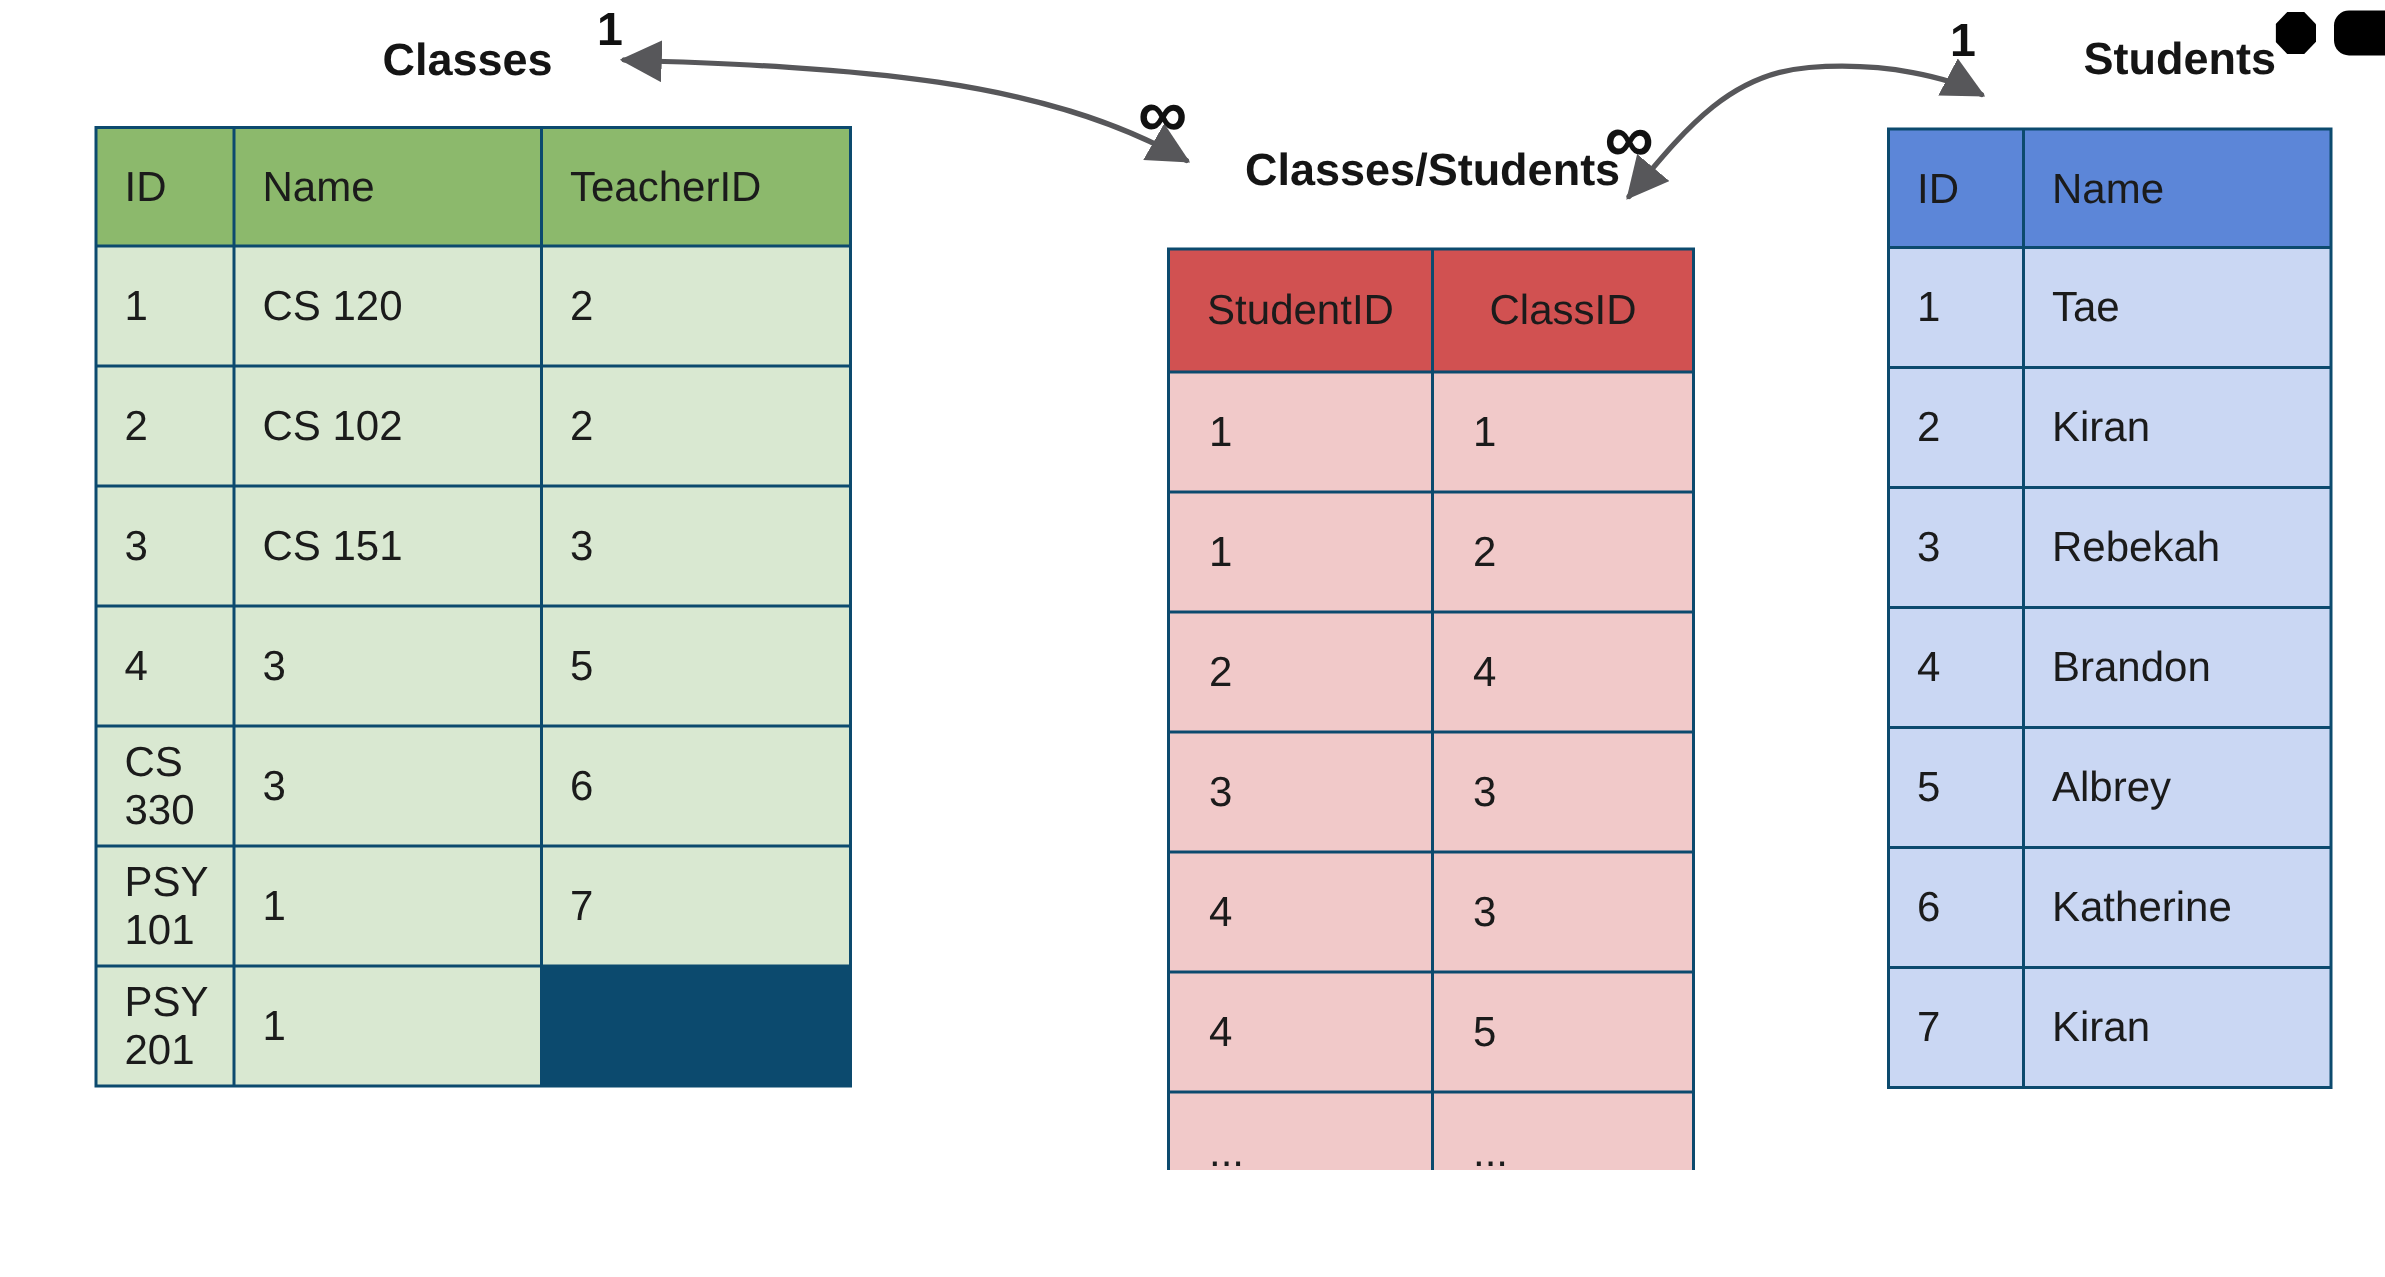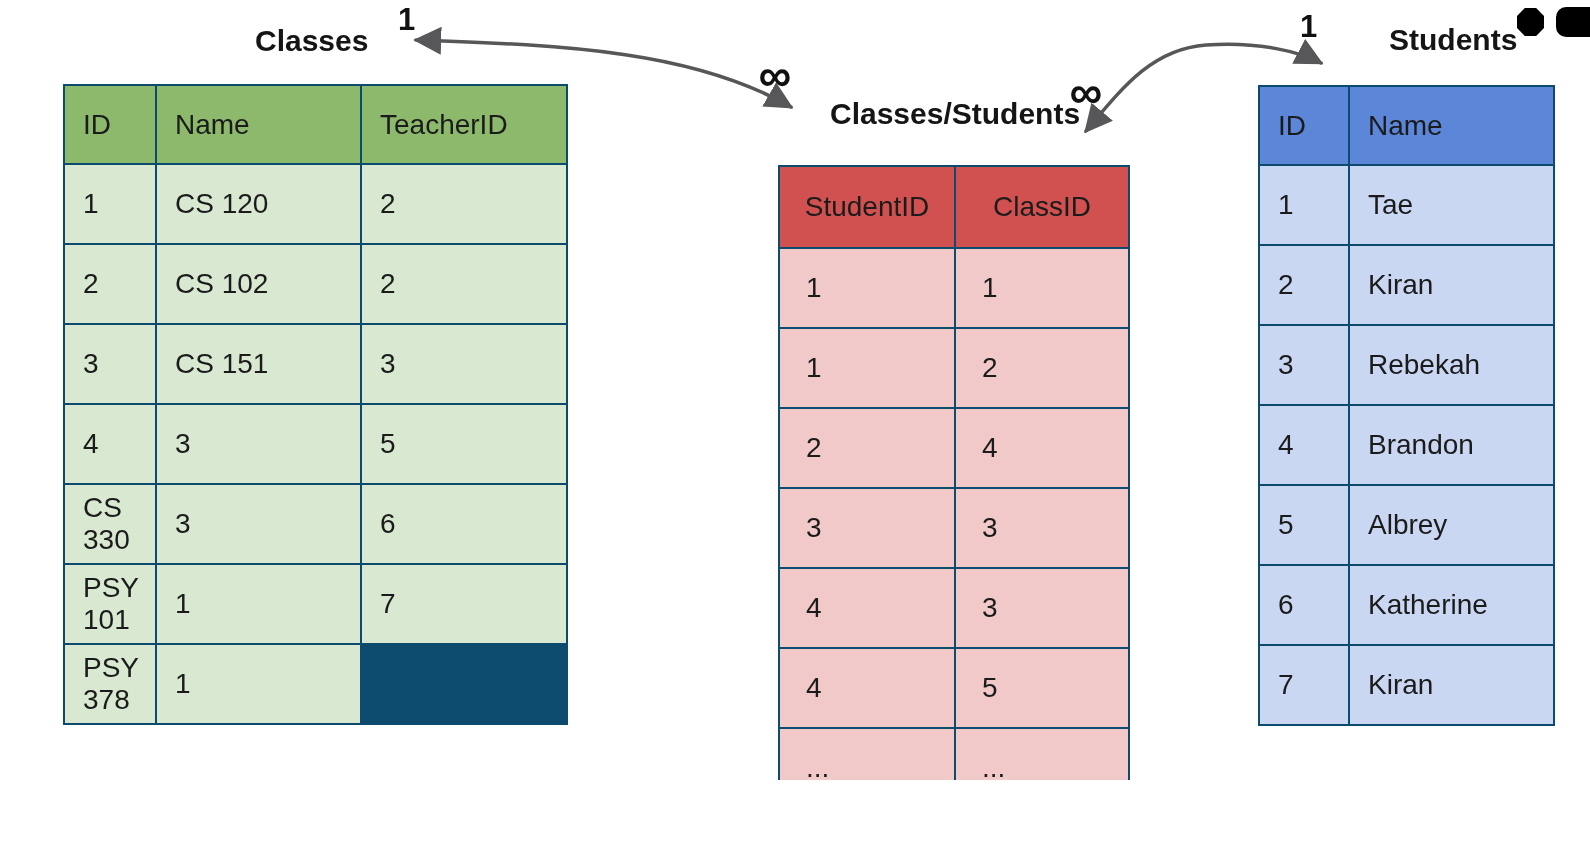--- a/index.html
+++ b/index.html
@@ -143,21 +143,21 @@
       <div class="cell">3</div>
       <div class="cell">4</div>
       <div class="cell">3</div>
       <div class="cell">5</div>
       <div class="cell">CS 330</div>
       <div class="cell">3</div>
       <div class="cell">6</div>
       <div class="cell">PSY 101</div>
       <div class="cell">1</div>
       <div class="cell">7</div>
-      <div class="cell">PSY 378</div>
+      <div class="cell">PSY 201</div>
       <div class="cell">1</div>
     </div>
   <div class="dbtable" id="junction-table" style="--hdr: #d15151; --row: #f1c9c9;">
       <div class="cell header-cell">StudentID</div>
       <div class="cell header-cell">ClassID</div>
       <div class="cell">1</div>
       <div class="cell">1</div>
       <div class="cell">1</div>
       <div class="cell">2</div>
       <div class="cell">2</div>

